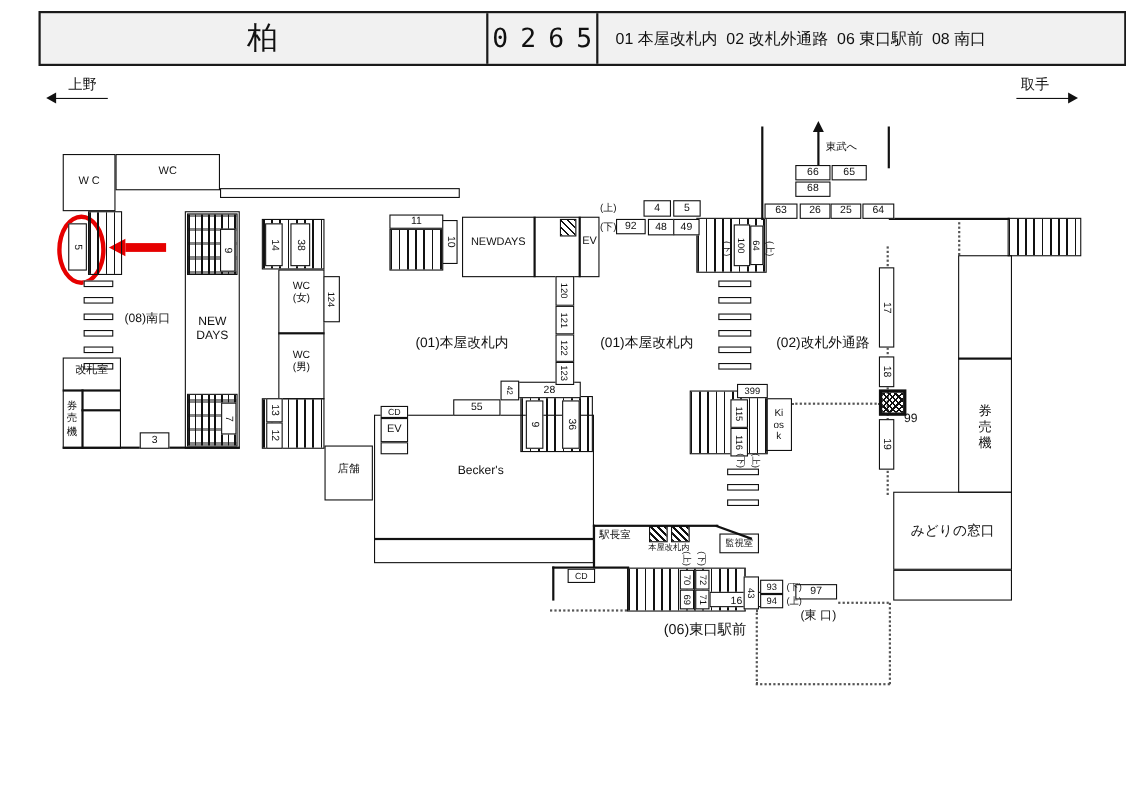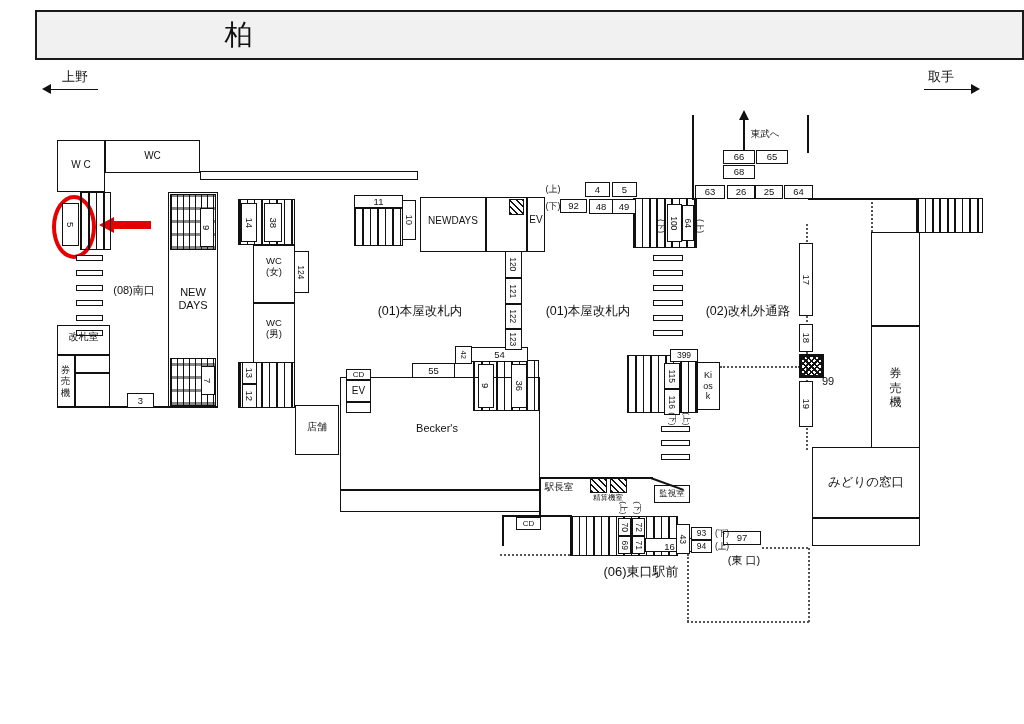--- a/index.html
+++ b/index.html
@@ -44,20 +44,22 @@
   #tobu-line{position:absolute;left:743px;top:119px;width:0;height:32px;border-left:2px solid #111;}
   #tobu-head{position:absolute;left:739px;top:110px;width:0;height:0;border:5px solid transparent;border-top:0;border-bottom:10px solid #111;}
 </style>
 </head>
 <body>
 
 <div id="screen">
 
   <div id="header">
     <div class="cell station">柏</div>
+    <div class="cell code">0265</div>
+    <div class="cell cams">01 本屋改札内  02 改札外通路  06 東口駅前  08 南口</div>
   </div>
 
   <div class="dir" style="left:44px;top:68px;">
     <span class="dir-label" style="left:18px;">上野</span>
     <span class="arrow-line left"></span>
   </div>
   <div class="dir" style="left:924px;top:68px;">
     <span class="dir-label" style="left:4px;">取手</span>
     <span class="arrow-line right"></span>
   </div>
@@ -147,21 +149,21 @@
       <div class="abs plate" style="left: 516px; top: 517px; width: 25px; height: 13px; font-size: 8px;">
         <span>CD</span>
       </div>
       <div class="abs plate" style="left: 127px; top: 393px; width: 27px; height: 15px;">
         <span>3</span>
       </div>
       <div class="abs plate" style="left: 354px; top: 195px; width: 49px; height: 13px;">
         <span>11</span>
       </div>
       <div class="abs plate" style="left: 471px; top: 347px; width: 57px; height: 15px;">
-        <span>54</span>
+        <span>28</span>
       </div>
       <div class="abs plate" style="left: 412px; top: 363px; width: 43px; height: 15px;">
         <span>55</span>
       </div>
       <div class="abs plate" style="left: 585px; top: 182px; width: 25px; height: 15px;">
         <span>4</span>
       </div>
       <div class="abs plate" style="left: 612px; top: 182px; width: 25px; height: 15px;">
         <span>5</span>
       </div>
@@ -341,21 +343,21 @@
       <div class="abs txt" style="left: 297px; top: 420px; width: 40px; height: 14px; font-size: 10px;">
         <span>店舗</span>
       </div>
       <div class="abs txt" style="left: 404px; top: 421px; width: 66px; height: 15px; font-size: 11px;">
         <span>Becker's</span>
       </div>
       <div class="abs txt" style="left: 541px; top: 481px; width: 36px; height: 12px; font-size: 9.5px;">
         <span>駅長室</span>
       </div>
       <div class="abs txt" style="left: 587px; top: 492px; width: 42px; height: 10px; font-size: 7.5px;">
-        <span>精算機室</span>
+        <span>本屋改札内</span>
       </div>
       <div class="abs txt" style="left: 654px; top: 487px; width: 36px; height: 13px; font-size: 8.5px;">
         <span>監視室</span>
       </div>
       <div class="abs txt" style="left: 596px; top: 563px; width: 90px; height: 17px; font-size: 13px;">
         <span>(06)東口駅前</span>
       </div>
       <div class="abs txt" style="left: 718px; top: 554px; width: 52px; height: 13px; font-size: 11px;">
         <span>(東 口)</span>
       </div>

